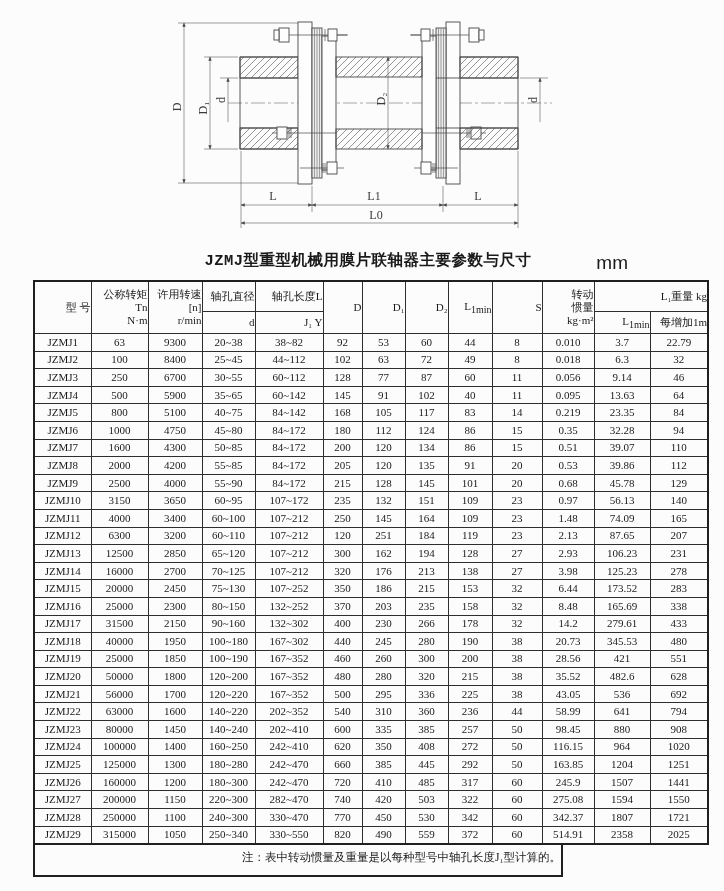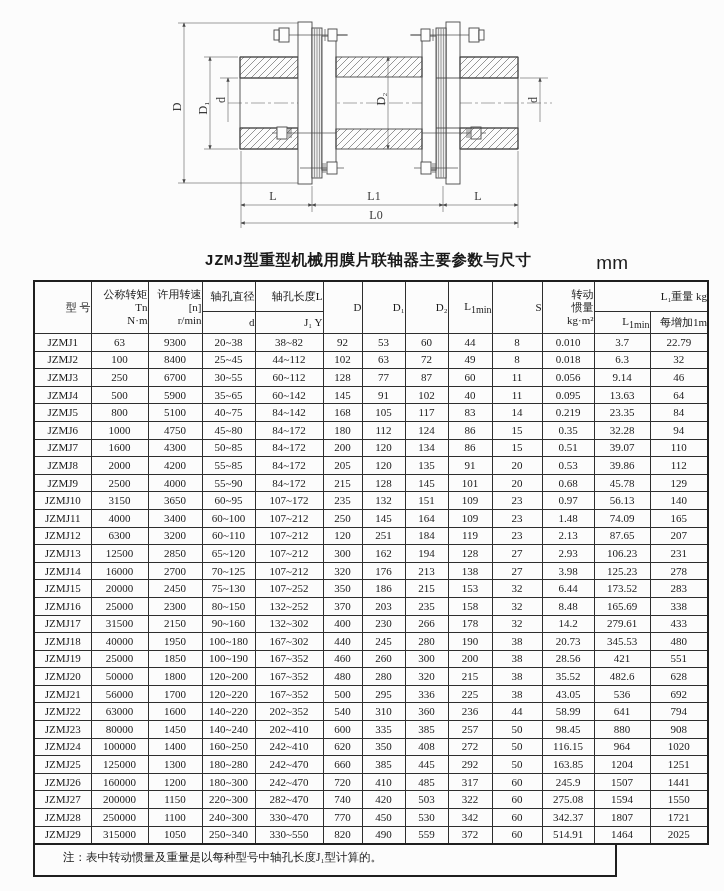--- a/index.html
+++ b/index.html
@@ -48,25 +48,26 @@
   }
   .spec tr.h1 th { height:29px; }
   .spec tr.h2 th { height:21px; }
   .spec td {
     font-size:11px; height:16.6px; line-height:1.0;
     white-space:nowrap;
   }
   .spec sub { font-size:10px; }
 
   .note-box {
-    width:584px; height:32px;
+    width:530px; height:32px;
     border:2px solid #1f1f1f; border-top:0;
     font-size:11.5px;
     padding-top:5px; padding-left:28px;
     box-sizing:border-box;
+    text-align:right;
   }
 
   svg text {
     font-family:"Liberation Serif","DejaVu Serif",serif;
     font-size:12px; fill:#3a3a3a;
   }
 </style>
 </head>
 <body>
 
@@ -665,21 +666,21 @@
             <td>315000</td>
             <td>1050</td>
             <td>250~340</td>
             <td>330~550</td>
             <td>820</td>
             <td>490</td>
             <td>559</td>
             <td>372</td>
             <td>60</td>
             <td>514.91</td>
-            <td>1464</td>
+            <td>2358</td>
             <td>2025</td>
           </tr>
         </tbody>
     </table>
 
     <div class="note-box">
       <span>注：表中转动惯量及重量是以每种型号中轴孔长度J₁型计算的。</span>
     </div>
   </div>
 

